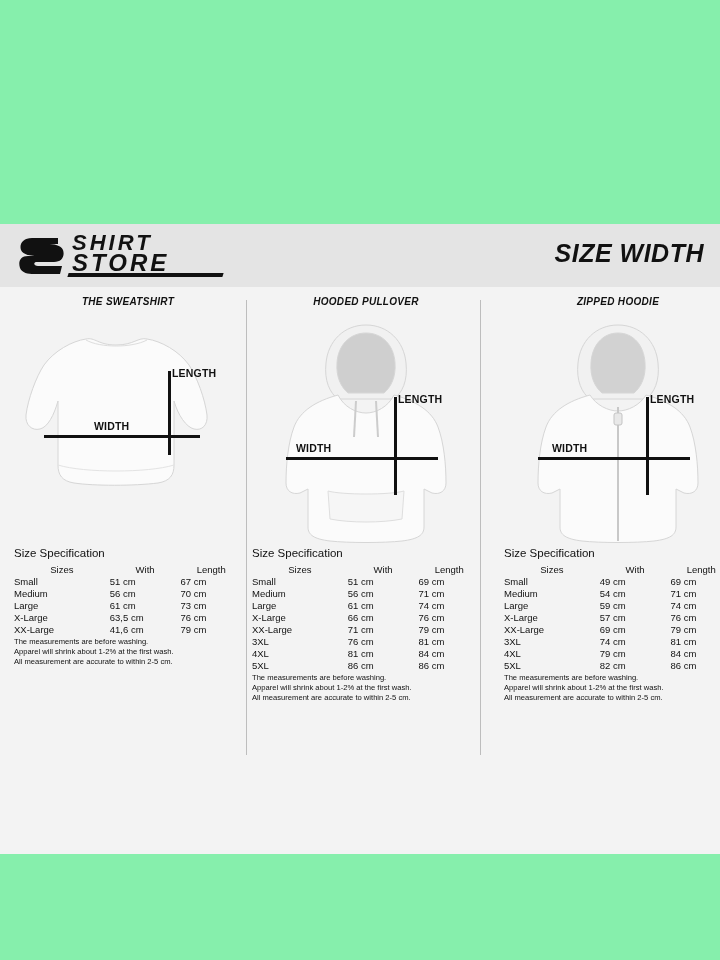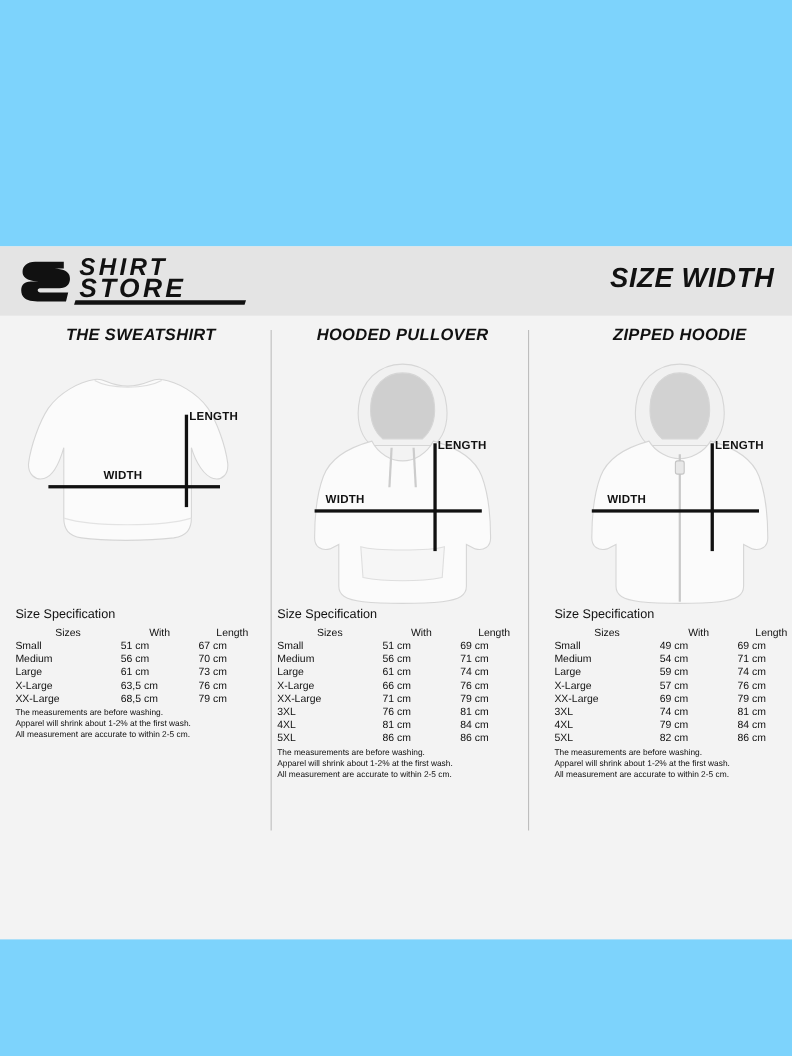--- a/index.html
+++ b/index.html
@@ -7,21 +7,21 @@
     padding: 0;
     background: #ffffff;
     width: 720px;
     height: 960px;
     font-family: "Liberation Sans", sans-serif;
   }
   #page {
     position: relative;
     width: 720px;
     height: 960px;
-    background: #7dd3fc;
+    background: #86efac;
     overflow: hidden;
   }
   .sheet {
     position: absolute;
     left: 0;
     top: 224px;
     width: 720px;
     height: 630px;
     background: #f3f3f3;
   }
@@ -93,21 +93,21 @@
     top: 76px;
     width: 1px;
     height: 455px;
     background: #bdbdbd;
   }
   .div-1 { left: 246px; }
   .div-2 { left: 480px; }
 
   .col-title {
     text-align: center;
-    font-size: 15px;
+    font-size: 10px;
     font-weight: bold;
     font-style: italic;
     color: #111;
     letter-spacing: 0.3px;
     margin-bottom: 8px;
   }
   .figure {
     position: relative;
     height: 232px;
   }
@@ -223,21 +223,21 @@
             <td>61 cm</td>
             <td>73 cm</td>
           </tr>
           <tr>
             <td>X-Large</td>
             <td>63,5 cm</td>
             <td>76 cm</td>
           </tr>
           <tr>
             <td>XX-Large</td>
-            <td>68,5 cm</td>
+            <td>41,6 cm</td>
             <td>79 cm</td>
           </tr>
         </tbody>
       </table>
       <div class="notes">
         <div>The measurements are before washing.</div>
         <div>Apparel will shrink about 1-2% at the first wash.</div>
         <div>All measurement are accurate to within 2-5 cm.</div>
       </div>
     </div>

